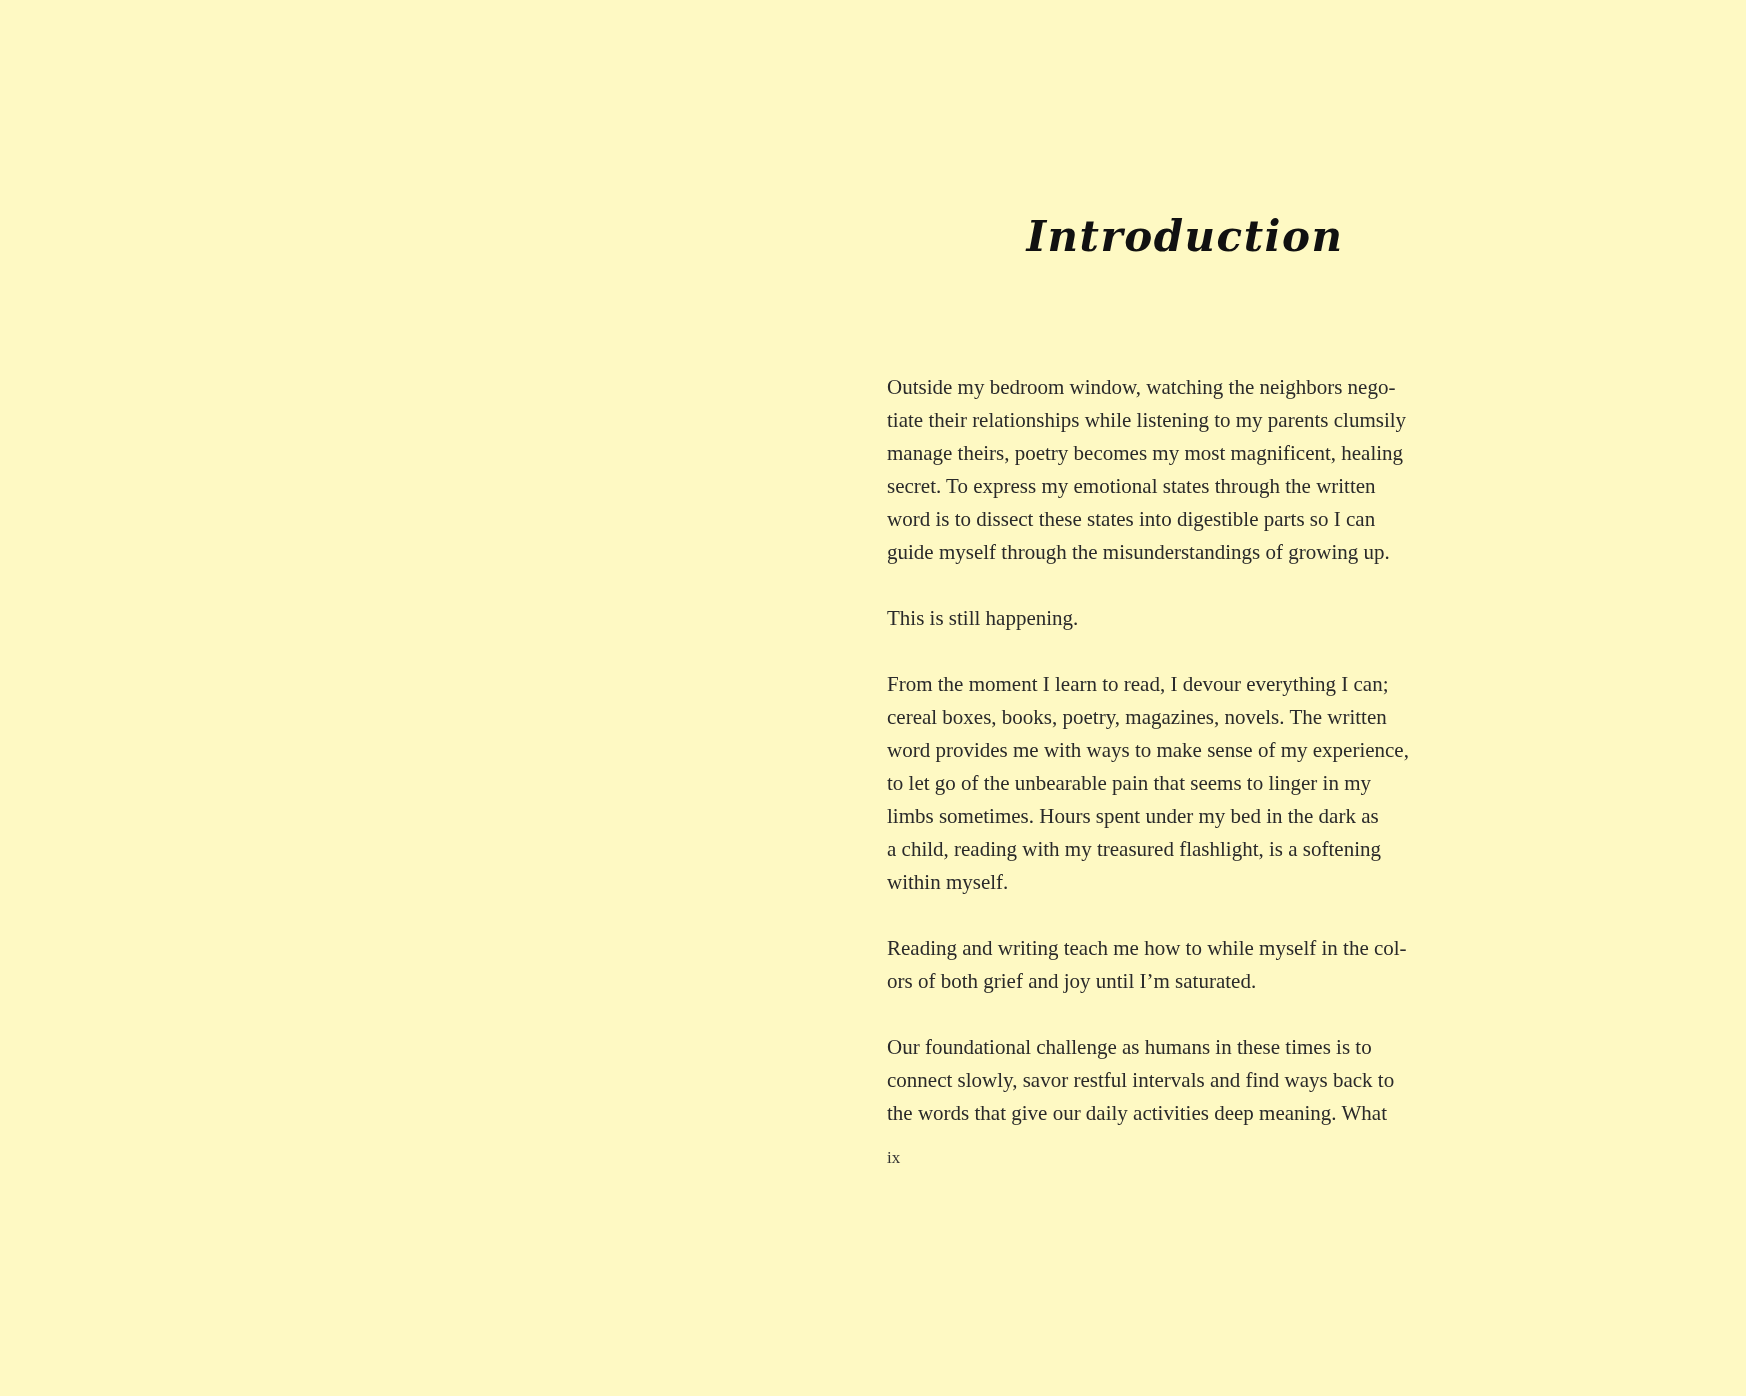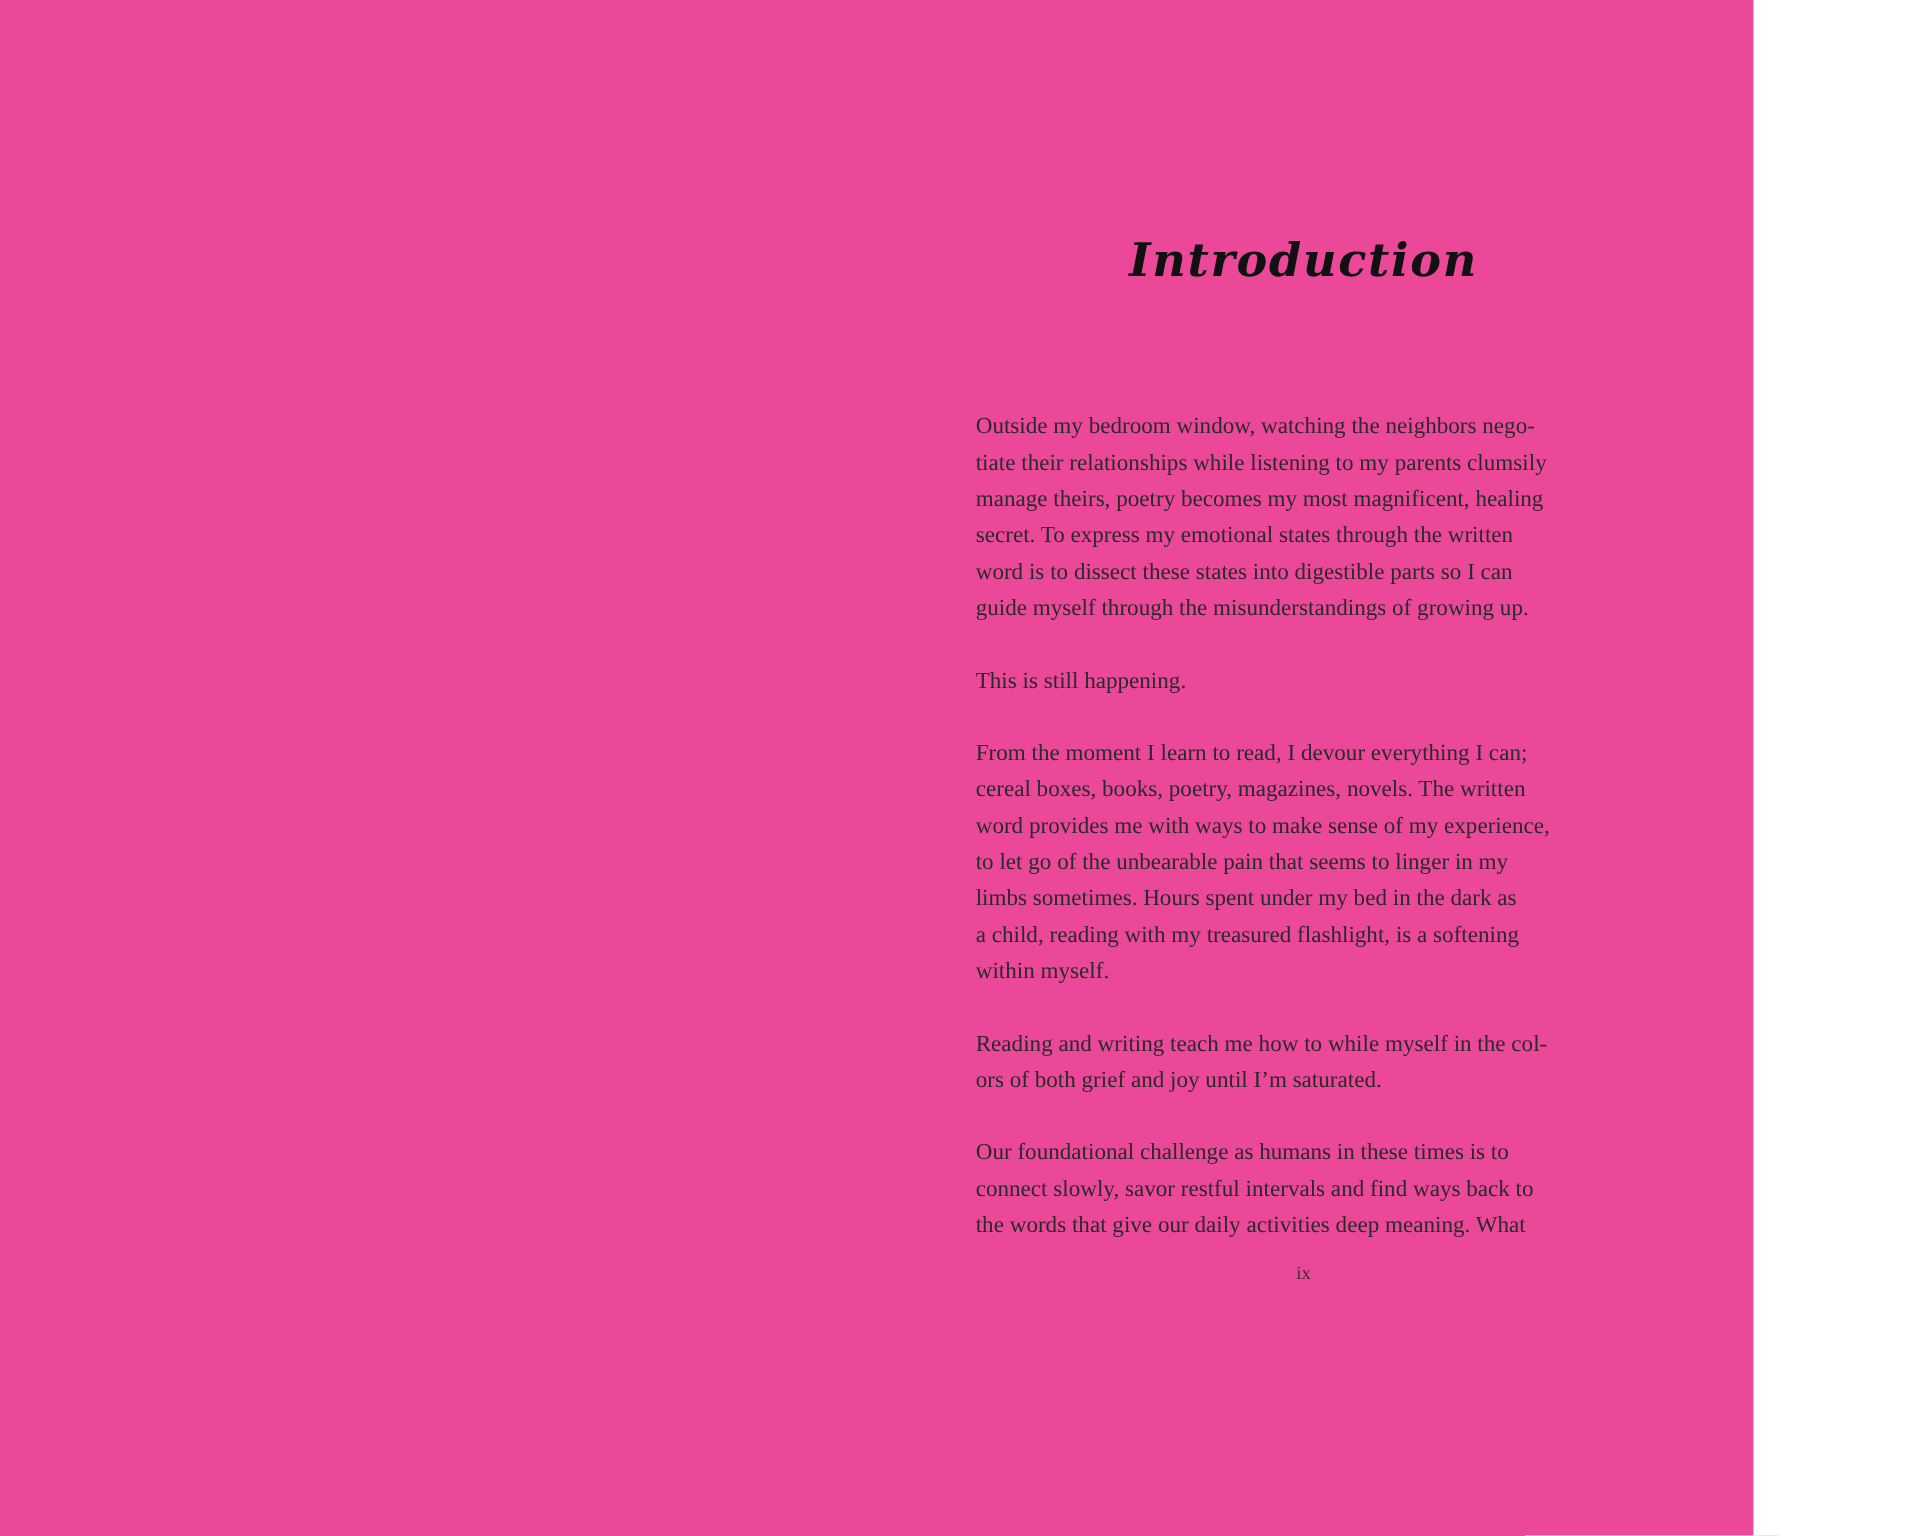--- a/index.html
+++ b/index.html
@@ -5,23 +5,23 @@
   html, body {
     margin: 0;
     padding: 0;
     background: #ffffff;
     width: 1746px;
     height: 1396px;
     overflow: hidden;
   }
   .book-page {
     position: relative;
-    width: 1594px;
+    width: 1746px;
     height: 1396px;
-    background: #ec4899;
+    background: #fef9c3;
     font-family: "Liberation Serif", serif;
     color: #222222;
   }
   .text-column {
     position: absolute;
     left: 887px;
     top: 0;
     width: 596px;
     height: 1396px;
   }
@@ -53,21 +53,21 @@
     line-height: 33px;
     white-space: pre-line;
     text-align: left;
     color: #2a2a2a;
   }
   .page-number {
     position: absolute;
     top: 1148px;
     left: 0;
     width: 100%;
-    text-align: center;
+    text-align: left;
     font-size: 17px;
     color: #333333;
     font-variant: normal;
   }
 </style>
 </head>
 <body>
 
 <div class="book-page">
   <div class="text-column">

